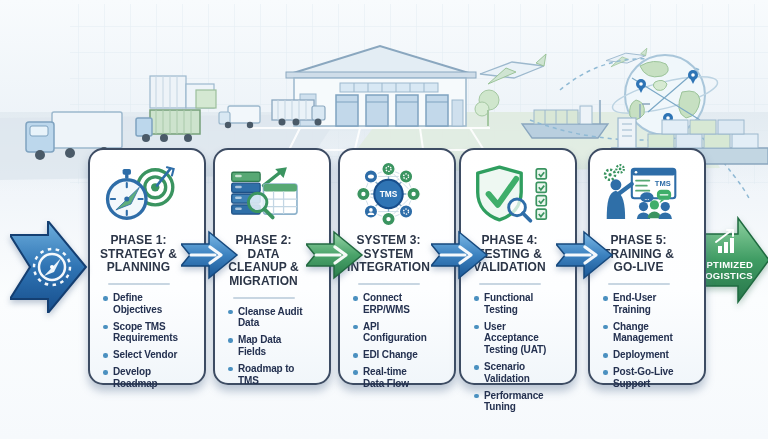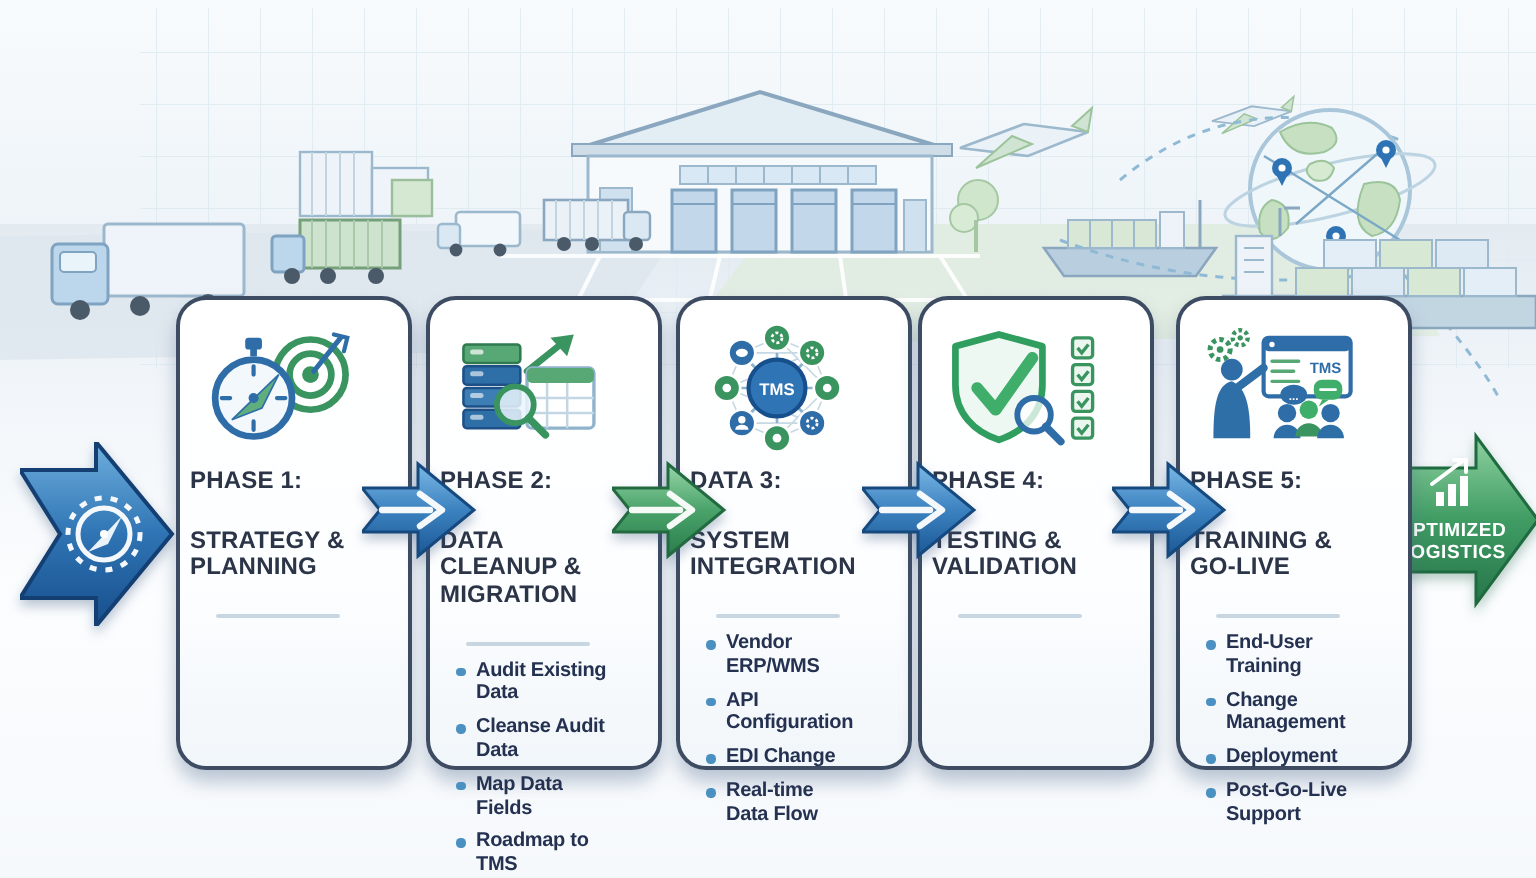--- a/index.html
+++ b/index.html
@@ -10,23 +10,23 @@
   }
   .bg{position:absolute;left:0;top:0;z-index:0;}
   .card{
     position:absolute;top:148px;width:118px;height:237px;box-sizing:border-box;
     background:linear-gradient(180deg,#ffffff 0%,#fdfeff 60%,#f1f6fa 100%);
     border:2.5px solid #3d4c63;border-radius:15px;z-index:2;
     box-shadow:0 6px 9px rgba(84,110,145,.38);
     padding:6px 22px 4px 5px;
   }
   .card-icon{height:76px;display:flex;align-items:center;justify-content:center;}
-  .card-title{text-align:left;font-weight:bold;font-size:12px;line-height:1.14;
+  .card-title{text-align:center;font-weight:bold;font-size:12px;line-height:1.14;
     color:#2b3547;letter-spacing:.1px;margin-top:2px;}
-  .card-name{max-width:102px;margin:16px auto;}
+  .card-name{max-width:102px;margin:0 auto;}
   .divider{width:62px;height:2px;background:#c8d6e2;margin:8px auto 7px;border-radius:1px;}
   ul.items{list-style:none;margin:0;padding:0 2px 0 8px;}
   ul.items li{
     position:relative;padding-left:10px;margin-bottom:5px;
     font-size:10px;font-weight:bold;letter-spacing:-.15px;
     color:#243150;line-height:1.18;
   }
   ul.items li::before{
     content:"";position:absolute;left:0;top:4px;width:4.5px;height:4.5px;
     border-radius:50%;background:#4a90c0;
@@ -212,20 +212,26 @@
         <path d="M38 23v5M38 56v5M19 42h5M52 42h5" stroke="#2e6da8" stroke-width="2.5" stroke-linecap="round"></path>
         <polygon points="25,55 53,28 43,48" fill="#5fae7d" stroke="#2e6da8" stroke-width="1"></polygon>
         <circle cx="38" cy="42" r="3" fill="#2e6da8"></circle>
       </svg>
     </div>
     <div class="card-title">
       <div>PHASE 1:</div>
       <div class="card-name">STRATEGY &amp; PLANNING</div>
     </div>
     <div class="divider"></div>
+    <ul class="items">
+      <li>Define Objectives</li>
+      <li>Scope TMS Requirements</li>
+      <li>Select Vendor</li>
+      <li>Develop Roadmap</li>
+    </ul>
   </div>
 
   <div class="card c2">
     <div class="card-icon">
       <svg width="104" height="72" viewBox="0 0 104 72">
         <path d="M52 26 L72 10" stroke="#3a9460" stroke-width="4" stroke-linecap="round"></path>
         <polygon points="66,6 80,4 76,17" fill="#3a9460"></polygon>
         <g>
           <rect x="14" y="10" width="34" height="11" rx="2" fill="#57a874" stroke="#2f7a4e" stroke-width="1.5"></rect>
           <rect x="14" y="23" width="34" height="11" rx="2" fill="#2f6fa8" stroke="#1d5086" stroke-width="1.5"></rect>
@@ -242,21 +248,20 @@
         <circle cx="45" cy="46" r="11" fill="#eaf4fb" fill-opacity=".85" stroke="#3a9460" stroke-width="3.5"></circle>
         <path d="M53 54 L63 64" stroke="#3a9460" stroke-width="4.5" stroke-linecap="round"></path>
       </svg>
     </div>
     <div class="card-title">
       <div>PHASE 2:</div>
       <div class="card-name">DATA CLEANUP &amp; MIGRATION</div>
     </div>
     <div class="divider"></div>
     <ul class="items">
-      <li>Audit Existing Data</li>
       <li>Cleanse Audit Data</li>
       <li>Map Data Fields</li>
       <li>Roadmap to TMS</li>
     </ul>
   </div>
 
   <div class="card c3">
     <div class="card-icon">
       <svg width="104" height="78" viewBox="0 0 104 78">
         <g stroke="#c6d8e4" stroke-width="1">
@@ -283,26 +288,26 @@
             <circle cx="31" cy="58" r="2.2" fill="#ffffff"></circle>
             <path d="M27 64a4 3 0 0 1 8 0z" fill="#ffffff"></path>
           <circle cx="22" cy="39" r="8" fill="#3a9460" stroke="#ffffff" stroke-width="1.6"></circle>
             <circle cx="22" cy="39" r="2.6" fill="#ffffff"></circle>
         </g>
         <circle cx="52" cy="39" r="17" fill="#2f74b4" stroke="#174e8c" stroke-width="2.5"></circle>
         <text x="52" y="43" text-anchor="middle" font-family="Liberation Sans, sans-serif" font-size="10" font-weight="bold" fill="#ffffff">TMS</text>
       </svg>
     </div>
     <div class="card-title">
-      <div>DATA 3:</div>
+      <div>SYSTEM 3:</div>
       <div class="card-name">SYSTEM INTEGRATION</div>
     </div>
     <div class="divider"></div>
     <ul class="items">
-      <li>Vendor ERP/WMS</li>
+      <li>Connect ERP/WMS</li>
       <li>API Configuration</li>
       <li>EDI Change</li>
       <li>Real-time Data Flow</li>
     </ul>
   </div>
 
   <div class="card c4">
     <div class="card-icon">
       <svg width="104" height="72" viewBox="0 0 104 72">
         <path d="M40 4 L66 11 V34 C66 51 55 62 40 67 C25 62 14 51 14 34 V11 Z" fill="#eef8f2" stroke="#2f9e5f" stroke-width="4" stroke-linejoin="round"></path>
@@ -319,20 +324,26 @@
           <rect x="84" y="54" width="12" height="12" rx="2" fill="#eaf6ee" stroke="#3a9460" stroke-width="2"></rect>
             <path d="M87 60l2.5 3 4-5" fill="none" stroke="#3a9460" stroke-width="2"></path>
         </g>
       </svg>
     </div>
     <div class="card-title">
       <div>PHASE 4:</div>
       <div class="card-name">TESTING &amp; VALIDATION</div>
     </div>
     <div class="divider"></div>
+    <ul class="items">
+      <li>Functional Testing</li>
+      <li>User Acceptance Testing (UAT)</li>
+      <li>Scenario Validation</li>
+      <li>Performance Tuning</li>
+    </ul>
   </div>
 
   <div class="card c5">
     <div class="card-icon">
       <svg width="104" height="72" viewBox="0 0 104 72">
         <g>
           <circle cx="18" cy="13" r="6" fill="none" stroke="#3a9460" stroke-width="3" stroke-dasharray="2.6 2"></circle>
             <circle cx="18" cy="13" r="2" fill="#3a9460"></circle>
           <circle cx="30" cy="6" r="4.5" fill="none" stroke="#3a9460" stroke-width="2.6" stroke-dasharray="2.2 1.8"></circle>
             <circle cx="30" cy="6" r="1.6" fill="#3a9460"></circle>

